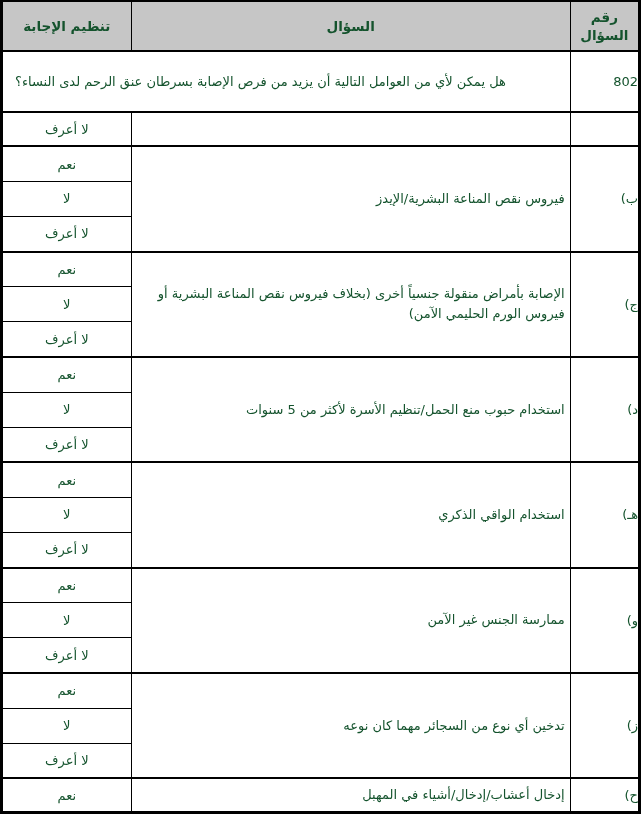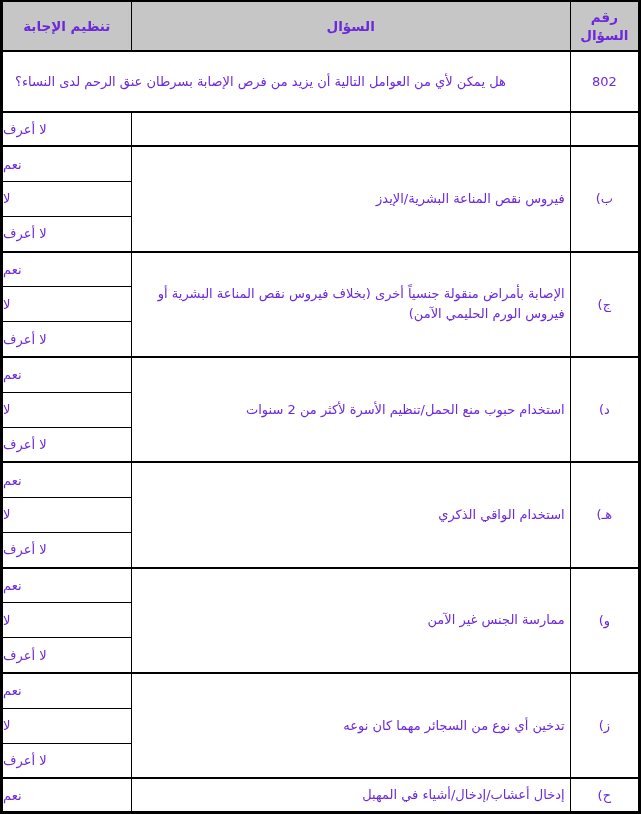--- a/index.html
+++ b/index.html
@@ -19,21 +19,21 @@
     background: var(--page-bg);
     overflow: hidden;
   }
   table.qtable {
     border-collapse: collapse;
     table-layout: fixed;
     width: 641px;
     height: 814px;
     direction: rtl;
     font-family: "DejaVu Sans", sans-serif;
-    color: #6d28d9;
+    color: #14532d;
     border: 3px solid var(--border-color);
     border-top-width: 2px;
   }
   col.c-num { width: 69px; }
   col.c-q   { width: 437px; }
   col.c-opt { width: 129px; }
 
   td, th {
     border: 1px solid var(--border-color);
     padding: 0;
@@ -52,36 +52,36 @@
   tr.r-header { height: 50px; }
   tr.r-main   { height: 61px; }
   tr.r-orphan { height: 34px; }
   tr.r-opt    { height: 35px; }
   tr.r-last   { height: 34px; }
 
   
   tr.thick > td { border-top: 2px solid var(--border-color); }
 
   .num-cell {
-    text-align: center;
+    text-align: right;
     font-size: 13px;
   }
   .q-main-cell {
     text-align: left;
     padding: 2px 13px 2px 12px;
     line-height: 1.5;
   }
   .q-cell {
     text-align: right;
     padding: 2px 5px 2px 12px;
     line-height: 1.55;
     margin-top: 20px;
   }
   .opt-cell {
-    text-align: left;
+    text-align: center;
   }
 </style>
 </head>
 <body>
 
 <div class="page">
   <table class="qtable">
     <colgroup>
       <col class="c-num">
       <col class="c-q">
@@ -126,21 +126,21 @@
       </tr>
       <tr class="r-opt">
         <td class="opt-cell">لا</td>
       </tr>
       <tr class="r-opt">
         <td class="opt-cell">لا أعرف</td>
       </tr>
 
       <tr class="r-opt thick">
         <td class="num-cell" rowspan="3">د)</td>
-        <td class="q-cell" rowspan="3">استخدام حبوب منع الحمل/تنظيم الأسرة لأكثر من 2 سنوات</td>
+        <td class="q-cell" rowspan="3">استخدام حبوب منع الحمل/تنظيم الأسرة لأكثر من 5 سنوات</td>
         <td class="opt-cell">نعم</td>
       </tr>
       <tr class="r-opt">
         <td class="opt-cell">لا</td>
       </tr>
       <tr class="r-opt">
         <td class="opt-cell">لا أعرف</td>
       </tr>
 
       <tr class="r-opt thick">

